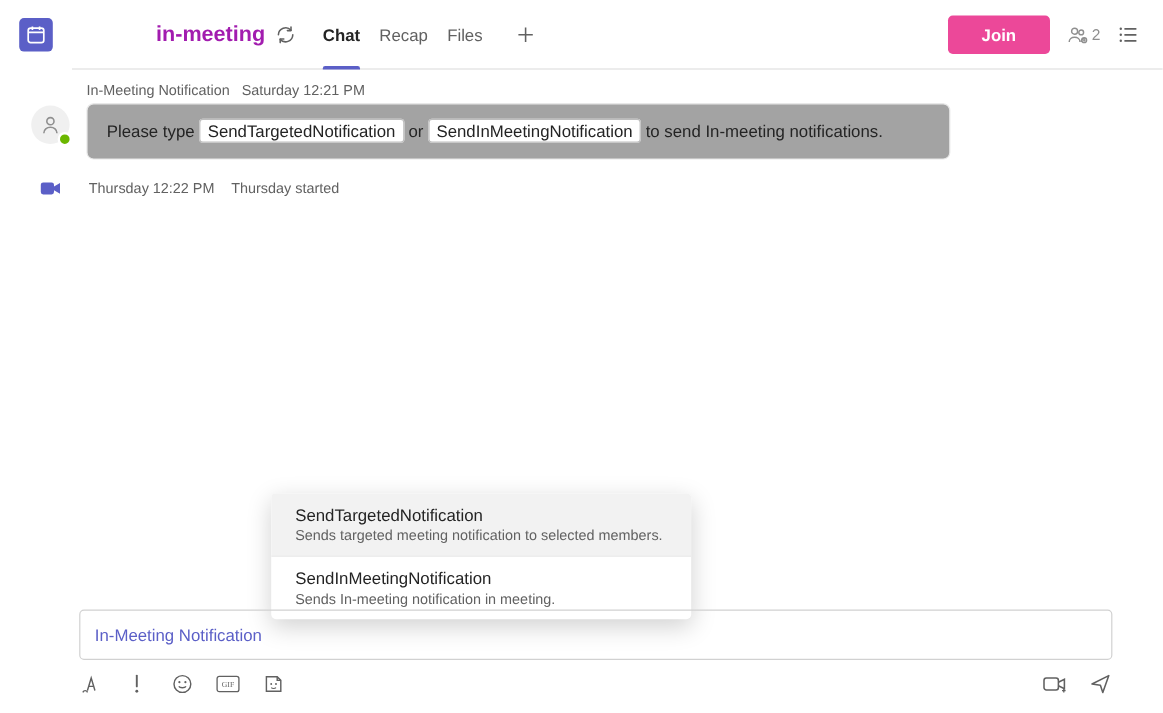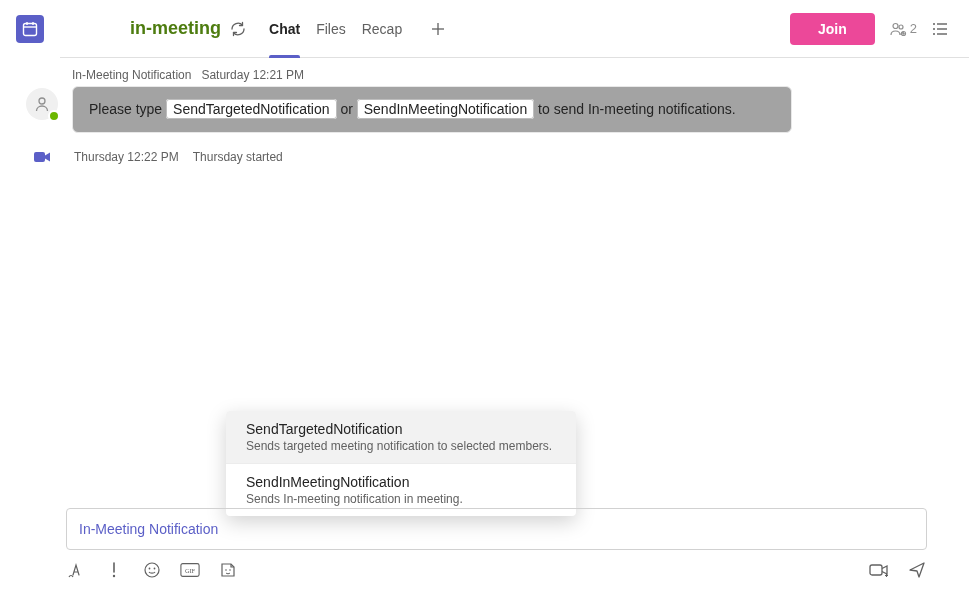--- a/index.html
+++ b/index.html
@@ -29,21 +29,21 @@
       position: absolute;
       left: 60px; right: 0; top: 0;
       height: 58px;
       border-bottom: 1px solid #e0e0e0;
       display: flex; align-items: center;
       padding: 0 20px 0 70px;
     }
     .title {
       font-weight: 700;
       font-size: 18px;
-      color: #4d7c0f;
+      color: #a21caf;
       margin-right: 8px;
     }
     .loop-icon { margin-right: 14px; color: #616161; }
     .tabs { display: flex; align-items: center; gap: 0; }
     .tab {
       padding: 0 8px;
       height: 58px;
       display: flex; align-items: center;
       font-size: 14px;
       color: #616161;
@@ -210,24 +210,24 @@
     <svg width="18" height="18" viewBox="0 0 18 18" fill="none">
         <path d="M3 9a6 6 0 0 1 10.5-3.8M15 9a6 6 0 0 1-10.5 3.8" stroke="#616161" stroke-width="1.3" stroke-linecap="round"></path>
         <path d="M13.5 2.5v3h-3M4.5 15.5v-3h3" stroke="#616161" stroke-width="1.3" stroke-linecap="round" stroke-linejoin="round"></path>
       </svg>
   </span>
   <div class="tabs">
     <div class="tab active">
         <span>Chat</span>
       </div>
     <div class="tab">
+        <span>Recap</span>
+      </div>
+    <div class="tab">
         <span>Files</span>
-      </div>
-    <div class="tab">
-        <span>Recap</span>
       </div>
     <div class="plus-btn">
       <svg width="16" height="16" viewBox="0 0 16 16">
           <line x1="8" y1="2" x2="8" y2="14" stroke="#616161" stroke-width="1.3"></line>
           <line x1="2" y1="8" x2="14" y2="8" stroke="#616161" stroke-width="1.3"></line>
         </svg>
     </div>
   </div>
   <div class="header-right">
     <button class="join-btn">Join</button>

